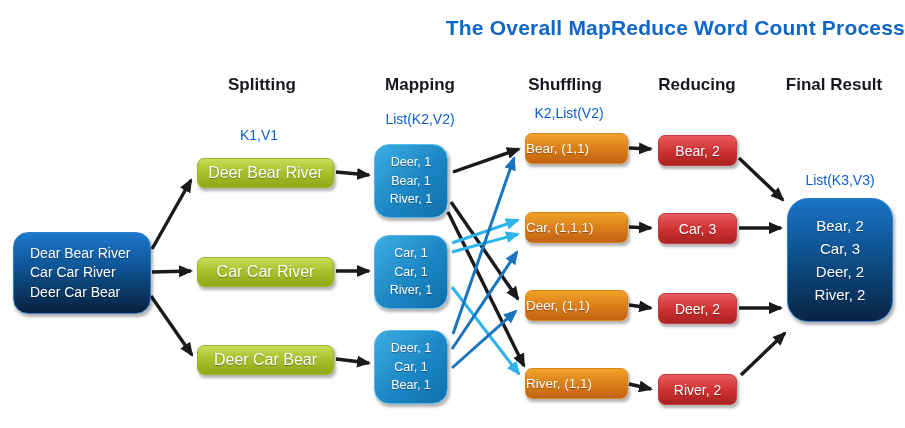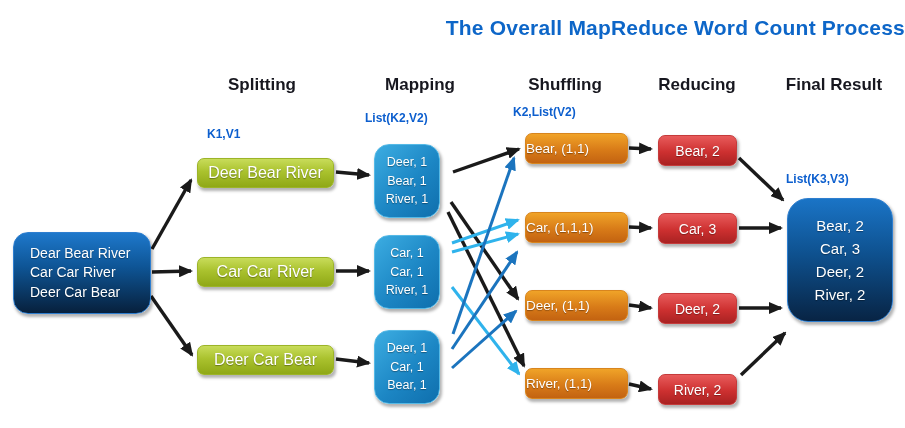--- a/index.html
+++ b/index.html
@@ -10,42 +10,42 @@
   #arrows{position:absolute;left:0;top:0;width:905px;height:428px;z-index:1;}
   .abs{position:absolute;box-sizing:border-box;}
   .title{
     left:0;top:16px;width:905px;text-align:right;
     font-size:21px;font-weight:bold;color:#0d66c8;letter-spacing:0.2px;z-index:2;
   }
   .col-header{
     top:75px;height:22px;text-align:center;font-size:17px;font-weight:bold;color:#17171f;z-index:2;
   }
   .flow-label{
-    text-align:left;font-size:12px;font-weight:bold;color:#0d5fce;z-index:2;
+    text-align:center;font-size:14px;font-weight:normal;color:#0d5fce;z-index:2;
   }
   .box{
     z-index:3;color:#ffffff;display:flex;flex-direction:column;justify-content:center;
     text-shadow:0 1px 1px rgba(0,0,0,0.35);
     box-shadow:1.5px 2.5px 3px rgba(0,0,0,0.3);
   }
   .box div{white-space:nowrap;}
   .input-box{
     left:13px;top:232px;width:138px;height:82px;border-radius:15px;
     background:linear-gradient(180deg,#1e78cb 0%,#0e5596 42%,#07203c 100%);
     border:1px solid #2e7ecf;
     font-size:14px;line-height:1.4;padding-left:16px;text-align:left;
   }
   .green-box{
     left:197px;width:137px;height:30px;border-radius:7px;
     background:linear-gradient(180deg,#c8dc5a 0%,#aac22e 45%,#8fa816 100%);
     border:1px solid #9cb428;
     font-size:16px;text-align:center;
   }
   .map-box{
-    left:374px;width:66px;height:74px;border-radius:15px;
+    left:374px;width:74px;height:74px;border-radius:15px;
     background:linear-gradient(135deg,#3cade2 0%,#1c86c4 55%,#0f6fad 100%);
     border:1px solid #55b9e6;
     font-size:12.5px;line-height:1.5;text-align:center;
   }
   .orange-box{
     left:525px;width:103px;height:31px;border-radius:7px;
     background:linear-gradient(180deg,#f0a328 0%,#d87b18 55%,#c36311 100%);
     border:1px solid #d8851e;
     font-size:13.5px;text-align:left;
   }

